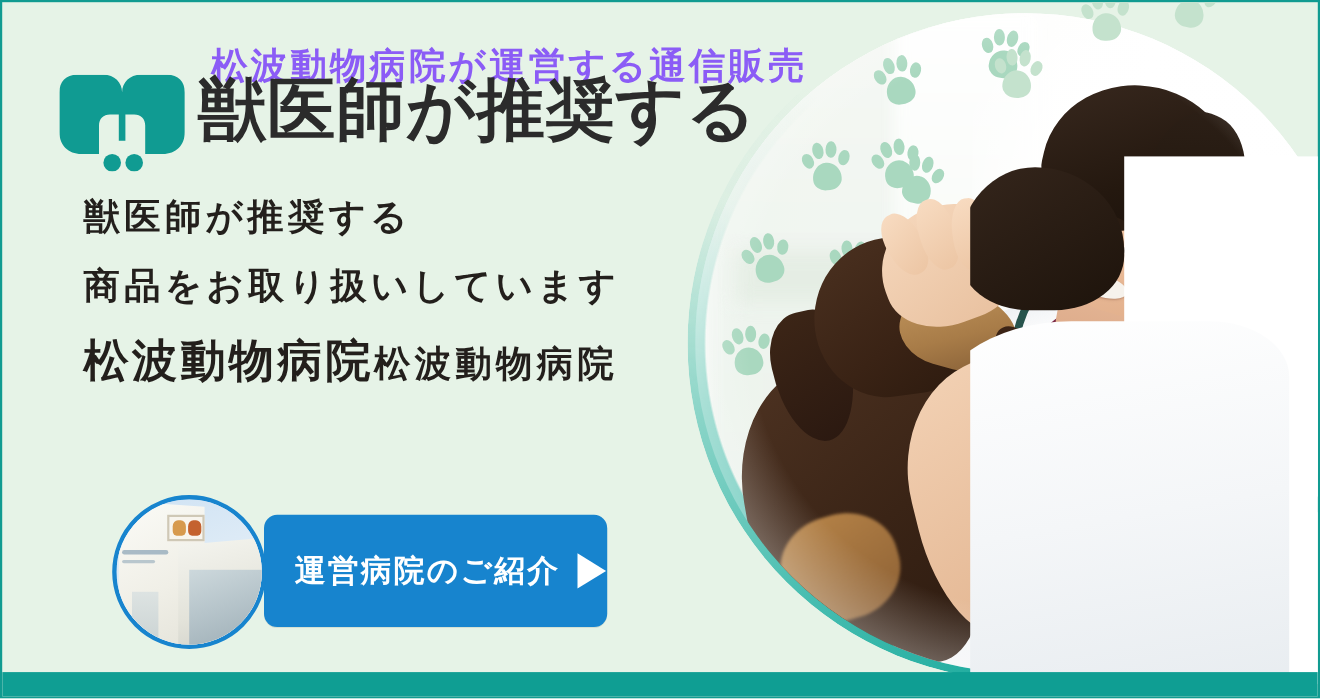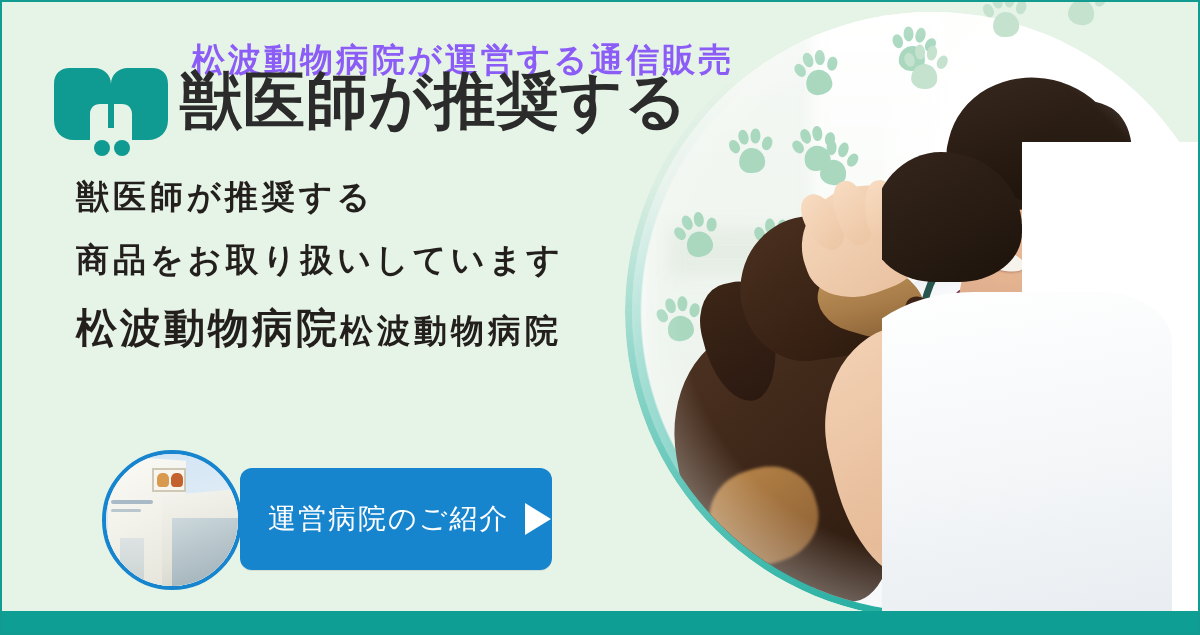--- a/index.html
+++ b/index.html
@@ -511,21 +511,21 @@
     background: #1784ce;
     border-radius: 12px;
     cursor: pointer;
     display: flex;
     align-items: center;
     box-shadow: 0 1px 0 rgba(0,0,0,.08);
   }
   .cta-label {
     color: #ffffff;
     font-size: 28px;
-    font-weight: 400;
+    font-weight: 700;
     letter-spacing: 2px;
     margin-left: 28px;
     white-space: nowrap;
   }
   .cta-arrow {
     margin-left: 16px;
     width: 0;
     height: 0;
     border-left: 26px solid #ffffff;
     border-top: 16px solid transparent;

